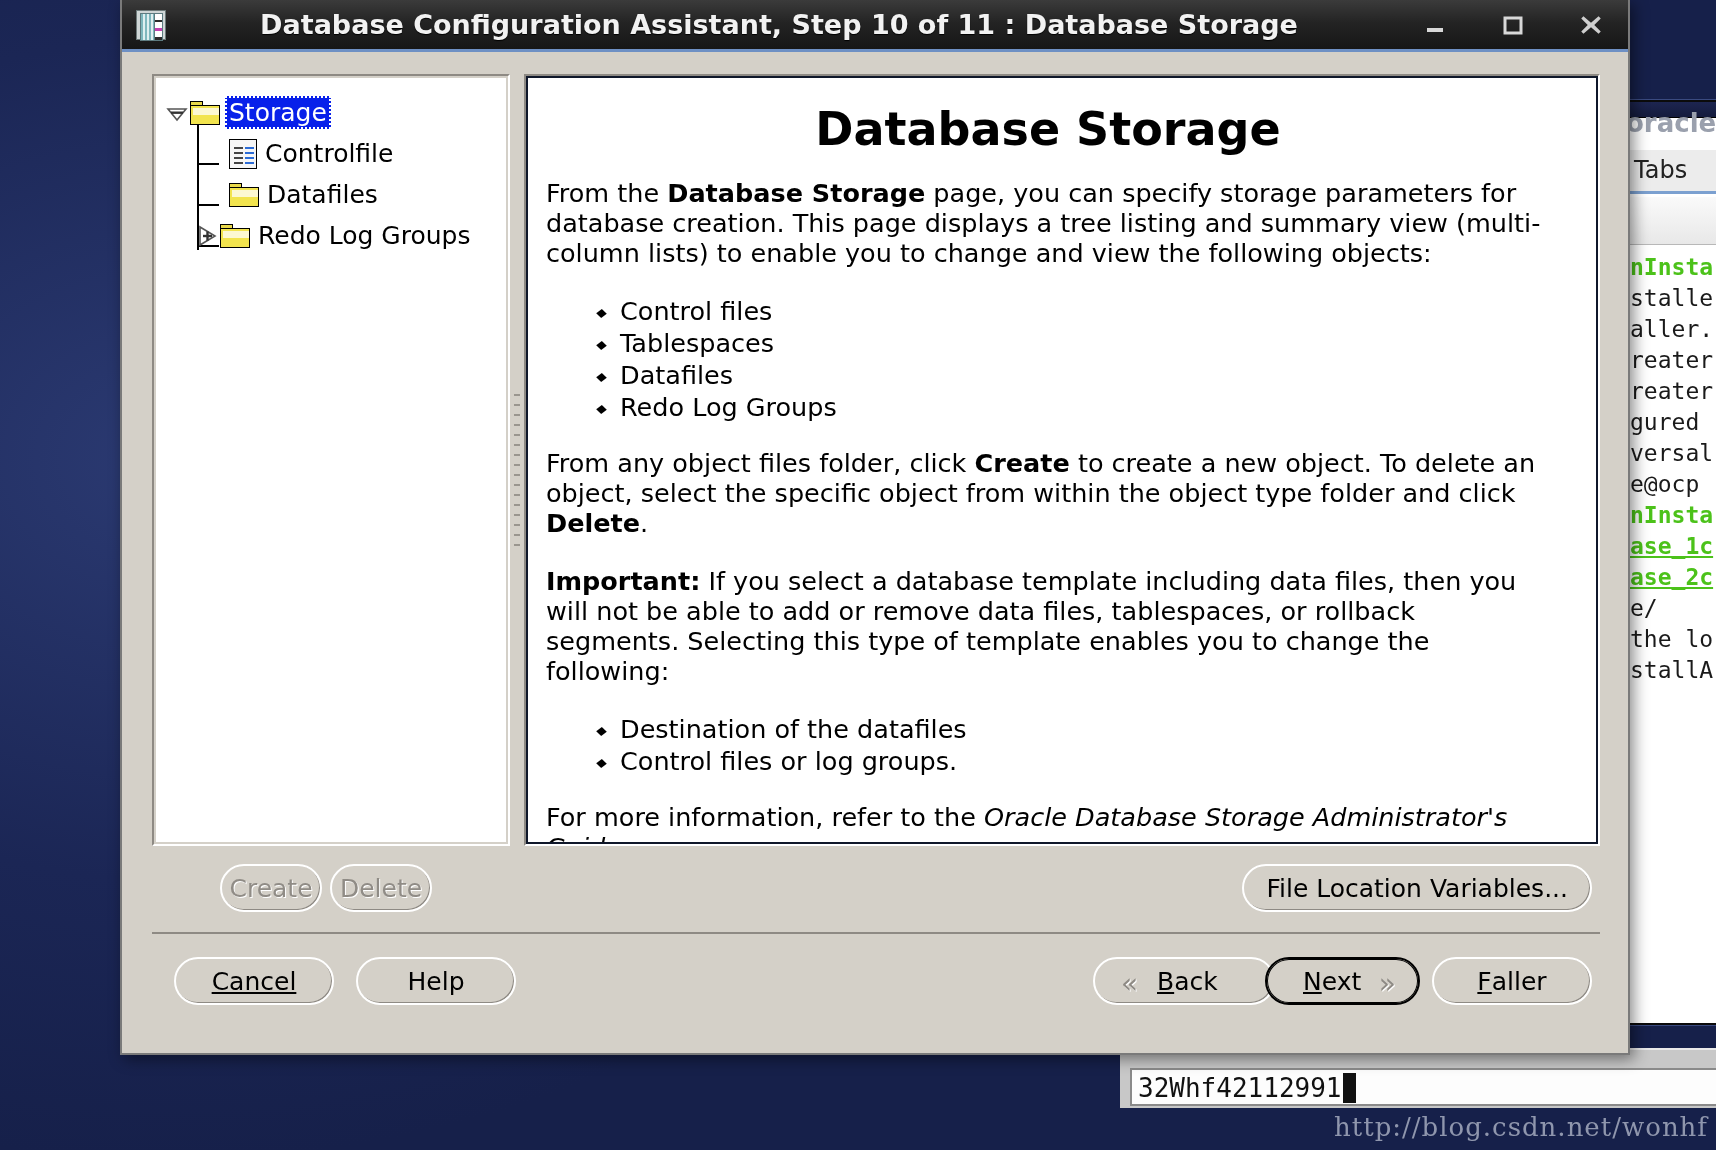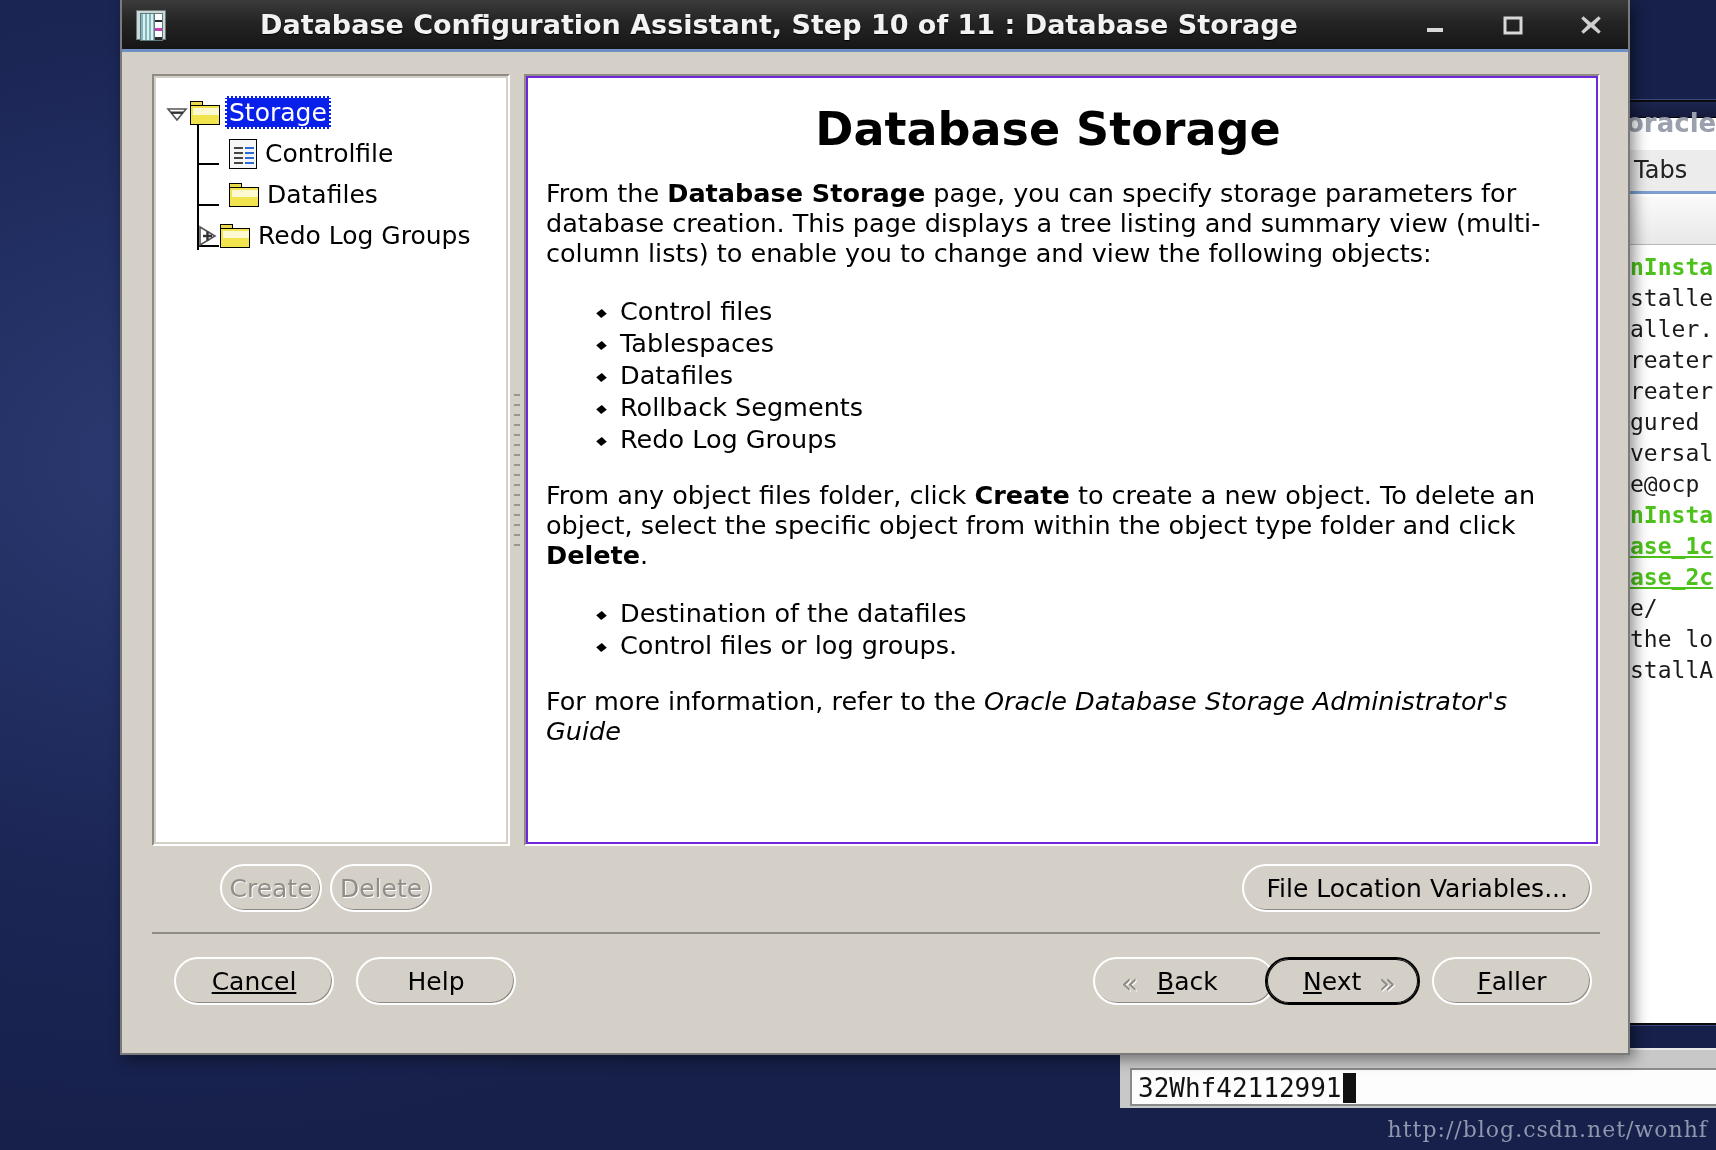--- a/index.html
+++ b/index.html
@@ -104,21 +104,21 @@
     display: inline-block;
     width: 13px; height: 30px;
     background: #111;
     vertical-align: -6px;
     margin-left: 1px;
   }
   #watermark {
     position: absolute;
     right: 8px; bottom: 8px;
     font-family: "DejaVu Serif", serif;
-    font-size: 22px;
+    font-size: 26px;
     color: #8f96ad;
     letter-spacing: 1px;
     white-space: nowrap;
   }
 
   
   #dlg {
     position: absolute;
     left: 120px; top: 0px;
     width: 1510px; height: 1055px;
@@ -307,21 +307,21 @@
   }
   #divider-dots {
     position: absolute;
     left: 4px; top: 320px;
     width: 6px; height: 160px;
     background: repeating-linear-gradient(180deg, #9a968f 0 2px, transparent 2px 10px);
   }
 
   #doc-pane {
     flex: 1 1 auto;
-    background: #6d28d9;
+    background: #0f172a;
     border: 2px solid;
     border-color: #8e8a84 #ffffff #ffffff #8e8a84;
     position: relative;
   }
   #doc-scroll {
     position: absolute;
     left: 2px; top: 2px; right: 2px; bottom: 2px;
     background: #ffffff;
     overflow: hidden;
   }
@@ -535,26 +535,26 @@
           <div id="doc-scroll">
             <div id="doc">
               <h1>Database Storage</h1>
 
               <p><span>From the </span><span class="bld">Database Storage</span><span> page, you can specify storage parameters for database creation. This page displays a tree listing and summary view (multi-column lists) to enable you to change and view the following objects:</span></p>
 
               <ul>
                 <li>Control files</li>
                 <li>Tablespaces</li>
                 <li>Datafiles</li>
-                <li>Rollback Segments</li>
                 <li>Redo Log Groups</li>
               </ul>
 
               <p><span>From any object files folder, click </span><span class="bld">Create</span><span> to create a new object. To delete an object, select the specific object from within the object type folder and click </span><span class="bld">Delete</span><span>.</span></p>
 
+              <p><span class="bld">Important:</span><span> If you select a database template including data files, then you will not be able to add or remove data files, tablespaces, or rollback segments. Selecting this type of template enables you to change the following:</span></p>
 
               <ul>
                 <li>Destination of the datafiles</li>
                 <li>Control files or log groups.</li>
               </ul>
 
               <p><span>For more information, refer to the </span><span class="ital">Oracle Database Storage Administrator's Guide</span></p>
             </div>
           </div>
         </div>

